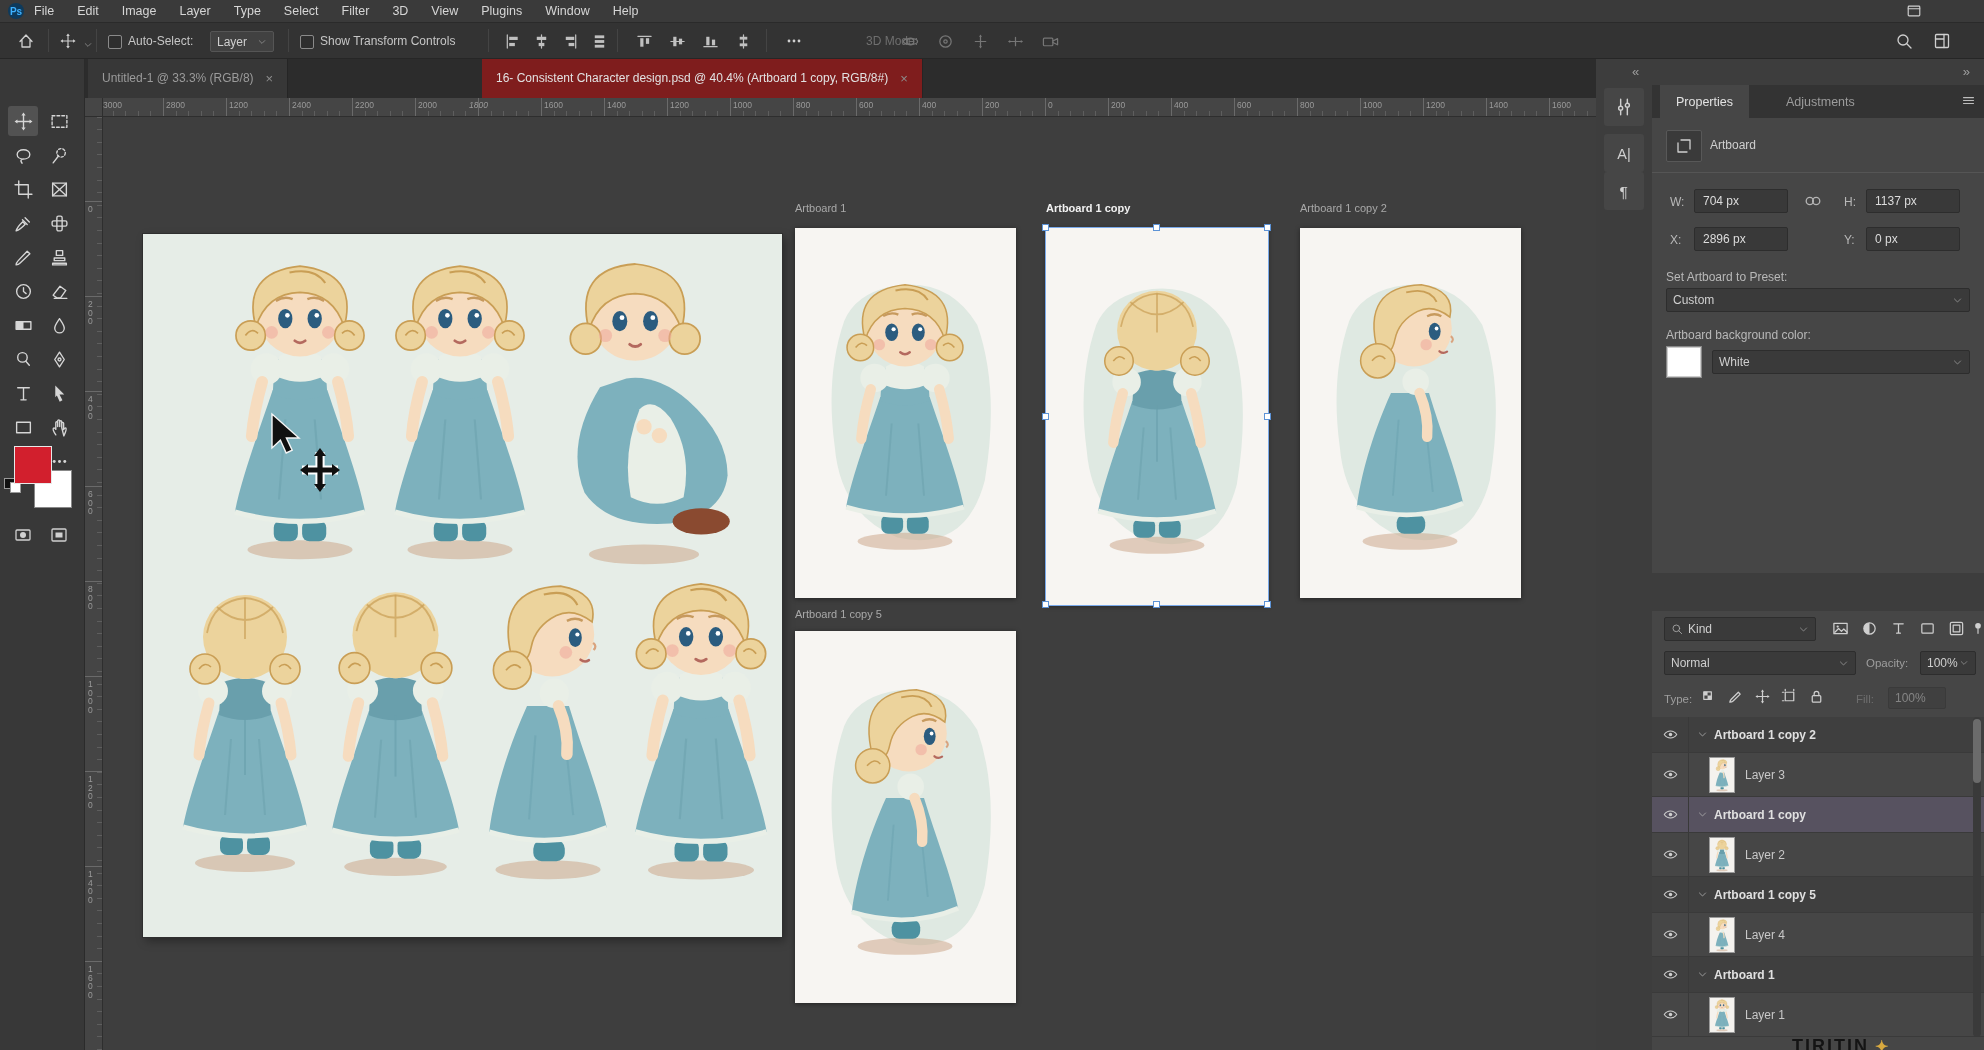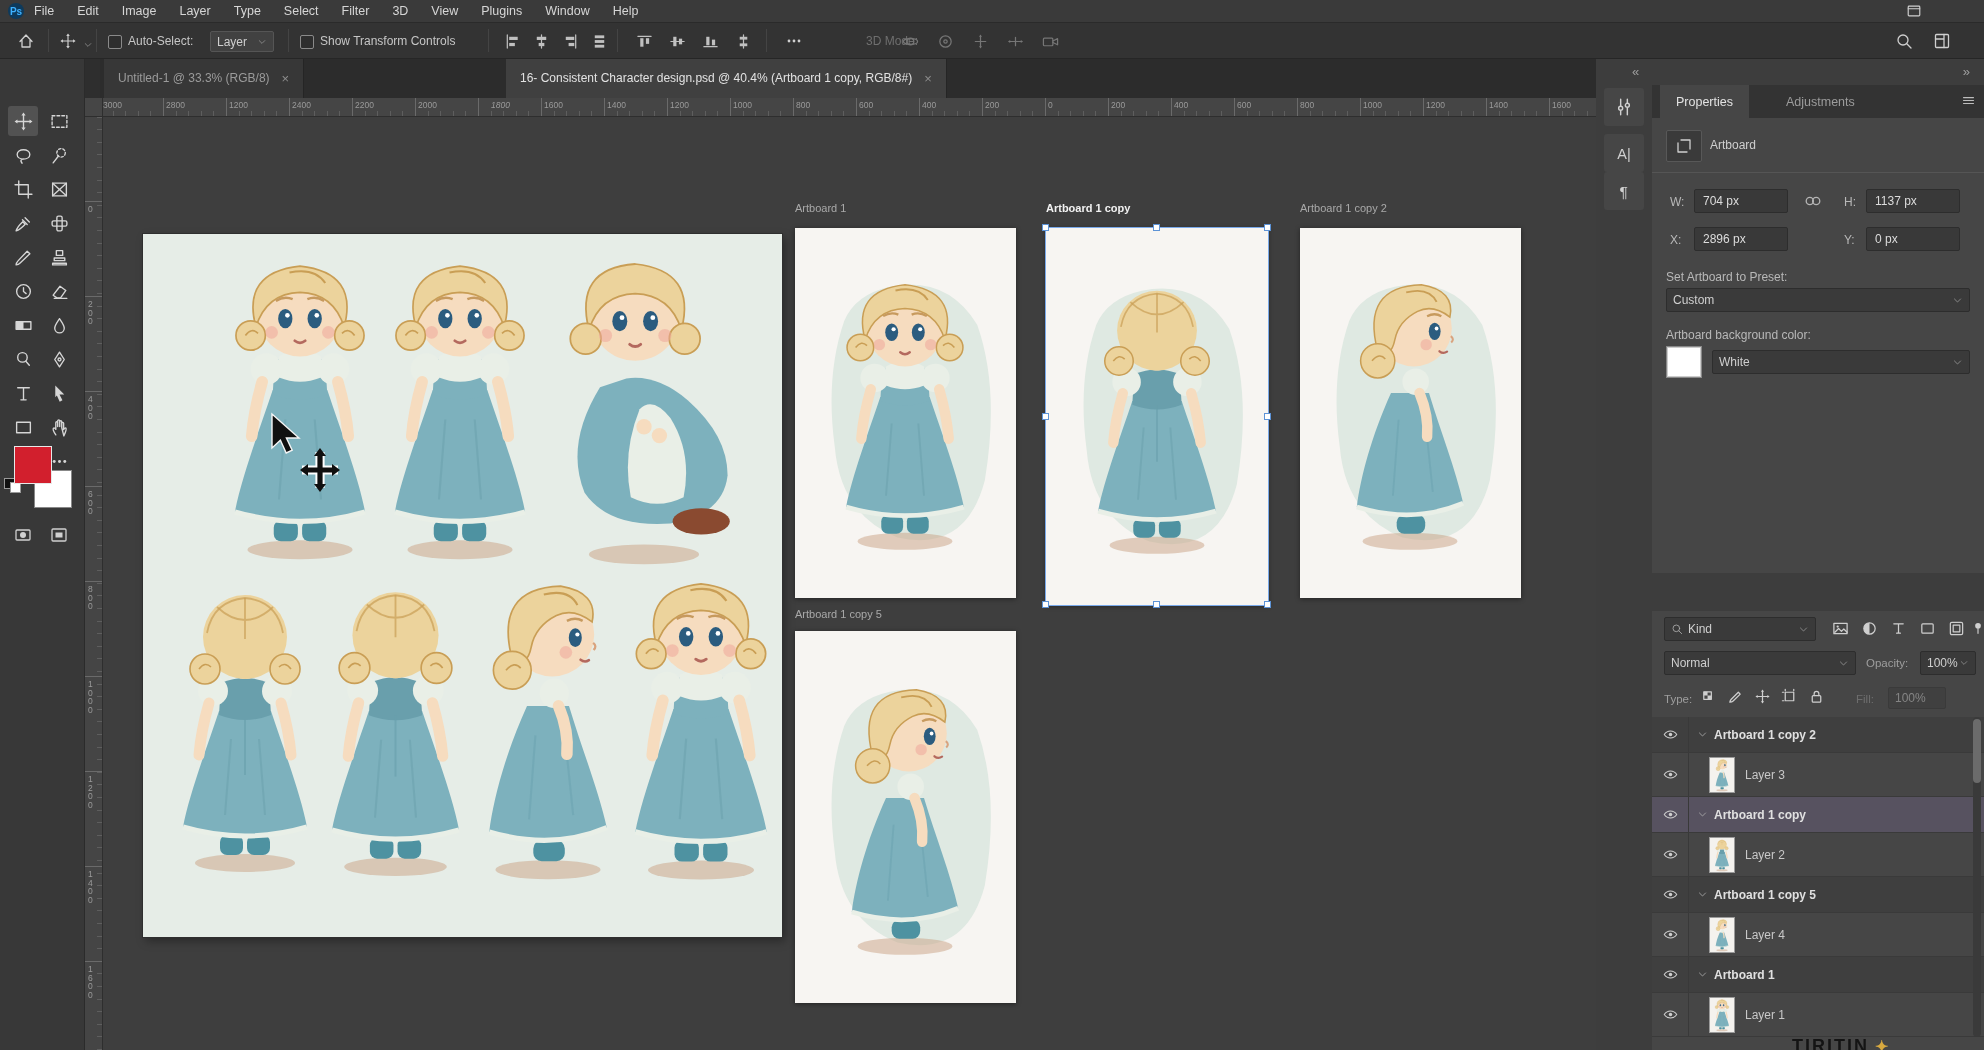--- a/index.html
+++ b/index.html
@@ -14,25 +14,25 @@
   #optionsbar{left:0;top:23px;width:1984px;height:35px;background:#333333;border-bottom:1px solid #262626;z-index:40;}
   .sep{position:absolute;top:6px;width:1px;height:23px;background:#444;}
   .opt-label{position:absolute;font-size:12px;color:#c6c6c6;top:11px;}
   .opt-label.dim{color:#6f6f6f;margin-left:28px;}
   .checkbox{position:absolute;top:12px;width:12px;height:12px;background:#2e2e2e;border:1px solid #8a8a8a;border-radius:2px;}
   .dd{position:absolute;background:#414141;border:1px solid #555;border-radius:2px;font-size:12px;color:#cfcfcf;
       display:flex;align-items:center;padding:0 6px;box-sizing:border-box;}
   .dd .chev{margin-left:auto;display:flex;}
   .oi{position:absolute;top:8px;width:20px;height:20px;display:flex;align-items:center;justify-content:center;}
   
-  #tabstrip{left:100px;top:58px;width:1512px;height:40px;background:#2c2c2c;z-index:30;}
+  #tabstrip{left:84px;top:58px;width:1512px;height:40px;background:#2c2c2c;z-index:30;}
   .doc-tab{position:absolute;top:0;height:40px;display:flex;align-items:center;padding:0 14px;box-sizing:border-box;
            font-size:12px;border-right:1px solid #252525;}
   .doc-tab.inactive{background:#373737;color:#9b9b9b;}
-  .doc-tab.active{background:#404040;color:#e2e2e2;margin-left:8px;}
+  .doc-tab.active{background:#7f1d1d;color:#e2e2e2;}
   .tab-close{margin-left:12px;color:#8d8d8d;font-size:13px;}
   
   #toolbar{left:0;top:58px;width:84px;height:992px;background:#383838;border-right:1px solid #2b2b2b;z-index:30;}
   .tool{position:absolute;width:30px;height:30px;display:flex;align-items:center;justify-content:center;border-radius:3px;}
   .tool.sel{background:#525252;}
   
   #ruler-top{left:84px;top:98px;width:1512px;height:18px;background:#454545;border-bottom:1px solid #2e2e2e;overflow:hidden;z-index:20;
     background-image:repeating-linear-gradient(90deg,#5e5e5e 0 1px,transparent 1px 12.6px);background-size:100% 5px;background-repeat:no-repeat;background-position:16px 13px;}
   #ruler-left{left:84px;top:116px;width:18px;height:934px;background:#454545;border-right:1px solid #2e2e2e;overflow:hidden;z-index:20;
     background-image:repeating-linear-gradient(0deg,#5e5e5e 0 1px,transparent 1px 12.6px);background-size:5px 100%;background-repeat:no-repeat;background-position:13px 0;}
@@ -421,21 +421,21 @@
       <span class="rnum" style="left: 82px;">2800</span>
       <span style="position: absolute; left: 79px; top: 0px; width: 1px; height: 18px; background: rgb(106, 106, 106);"></span>
       <span class="rnum" style="left: 145px;">1200</span>
       <span style="position: absolute; left: 142px; top: 0px; width: 1px; height: 18px; background: rgb(106, 106, 106);"></span>
       <span class="rnum" style="left: 208px;">2400</span>
       <span style="position: absolute; left: 205px; top: 0px; width: 1px; height: 18px; background: rgb(106, 106, 106);"></span>
       <span class="rnum" style="left: 271px;">2200</span>
       <span style="position: absolute; left: 268px; top: 0px; width: 1px; height: 18px; background: rgb(106, 106, 106);"></span>
       <span class="rnum" style="left: 334px;">2000</span>
       <span style="position: absolute; left: 331px; top: 0px; width: 1px; height: 18px; background: rgb(106, 106, 106);"></span>
-      <span class="rnum" style="left: 407px; font-style: italic;">1800</span>
+      <span class="rnum" style="left: 385px; font-style: italic;">1800</span>
       <span style="position: absolute; left: 394px; top: 0px; width: 1px; height: 18px; background: rgb(106, 106, 106);"></span>
       <span class="rnum" style="left: 460px;">1600</span>
       <span style="position: absolute; left: 457px; top: 0px; width: 1px; height: 18px; background: rgb(106, 106, 106);"></span>
       <span class="rnum" style="left: 523px;">1400</span>
       <span style="position: absolute; left: 520px; top: 0px; width: 1px; height: 18px; background: rgb(106, 106, 106);"></span>
       <span class="rnum" style="left: 586px;">1200</span>
       <span style="position: absolute; left: 583px; top: 0px; width: 1px; height: 18px; background: rgb(106, 106, 106);"></span>
       <span class="rnum" style="left: 649px;">1000</span>
       <span style="position: absolute; left: 646px; top: 0px; width: 1px; height: 18px; background: rgb(106, 106, 106);"></span>
       <span class="rnum" style="left: 712px;">800</span>

